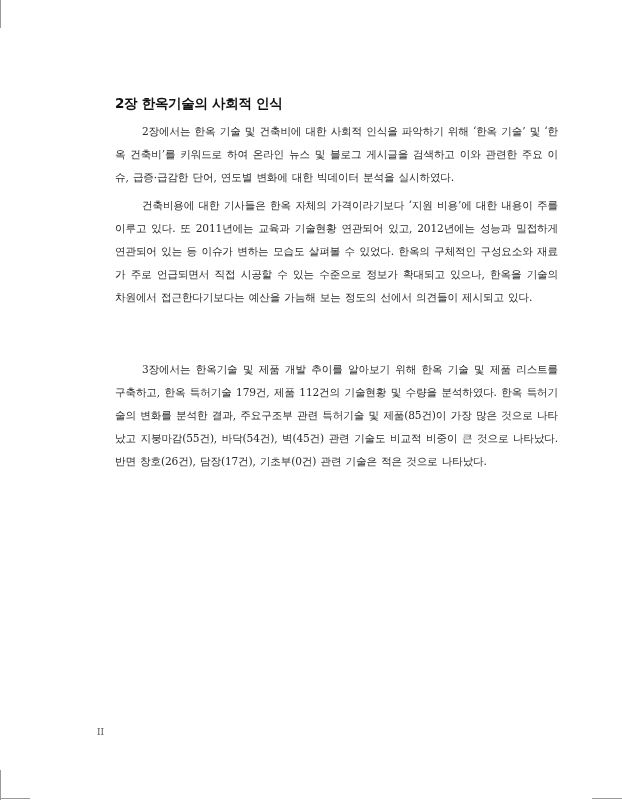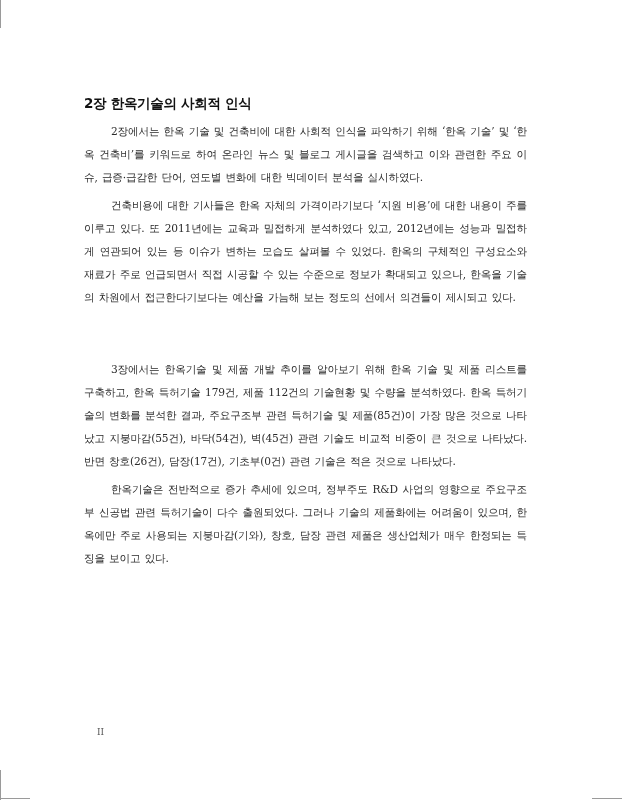--- a/index.html
+++ b/index.html
@@ -6,21 +6,21 @@
   body {
     width: 622px; height: 800px; position: relative; overflow: hidden;
     background: #ffffff; color: #2a2a2a;
     font-family: "DejaVu Serif", "Liberation Serif", serif;
   }
   .crop { position: absolute; background: #9a9a9a; }
   .crop-tl-v { left: 0; top: 0; width: 1px; height: 28px; }
   .crop-bl-v { left: 0; top: 770px; width: 1px; height: 30px; }
   .crop-bl-h { left: 0; top: 798px; width: 30px; height: 1px; }
   .crop-br-h { left: 592px; top: 798px; width: 30px; height: 1px; }
-  .page { position: absolute; left: 84px; top: 92px; width: 443px; }
+  .page { position: absolute; left: 115px; top: 92px; width: 443px; }
   .section-title {
     font-family: "DejaVu Sans", "Liberation Sans", sans-serif;
     font-weight: bold; font-size: 13.5px; color: #111;
     margin: 0 0 6px 0; height: 22px; line-height: 22px; letter-spacing: -0.3px;
   }
   .para {
     font-size: 10.6px; line-height: 23.2px; text-align: justify;
     text-indent: 27px; margin: 0 0 4px 0; letter-spacing: -0.15px;
     word-spacing: 1px;
   }
@@ -35,24 +35,23 @@
 
 <div class="crop crop-tl-v"></div>
 <div class="crop crop-bl-v"></div>
 <div class="crop crop-bl-h"></div>
 <div class="crop crop-br-h"></div>
 
 <div class="page">
   <section>
     <h2 class="section-title">2장 한옥기술의 사회적 인식</h2>
     <p class="para">2장에서는 한옥 기술 및 건축비에 대한 사회적 인식을 파악하기 위해 ‘한옥 기술’ 및 ‘한옥 건축비’를 키워드로 하여 온라인 뉴스 및 블로그 게시글을 검색하고 이와 관련한 주요 이슈, 급증·급감한 단어, 연도별 변화에 대한 빅데이터 분석을 실시하였다.</p>
-    <p class="para">건축비용에 대한 기사들은 한옥 자체의 가격이라기보다 ‘지원 비용’에 대한 내용이 주를 이루고 있다. 또 2011년에는 교육과 밀접하게 분석하였다 있고, 2012년에는 성능과 밀접하게 연관되어 있는 등 이슈가 변하는 모습도 살펴볼 수 있었다. 한옥의 구체적인 구성요소와 재료가 주로 언급되면서 직접 시공할 수 있는 수준으로 정보가 확대되고 있으나, 한옥을 기술의 차원에서 접근한다기보다는 예산을 가늠해 보는 정도의 선에서 의견들이 제시되고 있다.</p>
+    <p class="para">건축비용에 대한 기사들은 한옥 자체의 가격이라기보다 ‘지원 비용’에 대한 내용이 주를 이루고 있다. 또 2011년에는 교육과 기술현황 연관되어 있고, 2012년에는 성능과 밀접하게 연관되어 있는 등 이슈가 변하는 모습도 살펴볼 수 있었다. 한옥의 구체적인 구성요소와 재료가 주로 언급되면서 직접 시공할 수 있는 수준으로 정보가 확대되고 있으나, 한옥을 기술의 차원에서 접근한다기보다는 예산을 가늠해 보는 정도의 선에서 의견들이 제시되고 있다.</p>
   </section>
 
   <div class="section-gap"></div>
 
   <section>
     <p class="para">3장에서는 한옥기술 및 제품 개발 추이를 알아보기 위해 한옥 기술 및 제품 리스트를 구축하고, 한옥 특허기술 179건, 제품 112건의 기술현황 및 수량을 분석하였다. 한옥 특허기술의 변화를 분석한 결과, 주요구조부 관련 특허기술 및 제품(85건)이 가장 많은 것으로 나타났고 지붕마감(55건), 바닥(54건), 벽(45건) 관련 기술도 비교적 비중이 큰 것으로 나타났다. 반면 창호(26건), 담장(17건), 기초부(0건) 관련 기술은 적은 것으로 나타났다.</p>
-    <p class="para">한옥기술은 전반적으로 증가 추세에 있으며, 정부주도 R&amp;D 사업의 영향으로 주요구조부 신공법 관련 특허기술이 다수 출원되었다. 그러나 기술의 제품화에는 어려움이 있으며, 한옥에만 주로 사용되는 지붕마감(기와), 창호, 담장 관련 제품은 생산업체가 매우 한정되는 특징을 보이고 있다.</p>
   </section>
 </div>
 
 <div class="page-number">II</div>
 
 </body></html>

